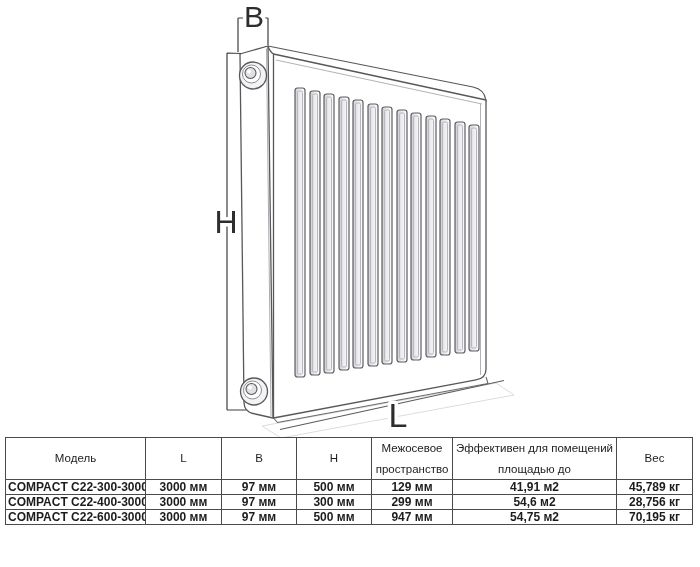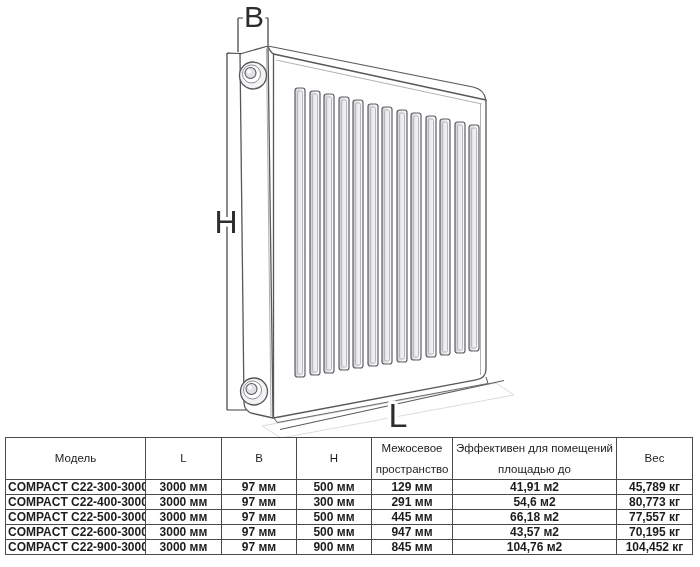--- a/index.html
+++ b/index.html
@@ -167,45 +167,27 @@
         <td>500 мм</td>
         <td>129 мм</td>
         <td>41,91 м2</td>
         <td>45,789 кг</td>
       </tr>
       <tr>
         <td>COMPACT C22-400-3000</td>
         <td>3000 мм</td>
         <td>97 мм</td>
         <td>300 мм</td>
-        <td>291 мм</td>
+        <td>299 мм</td>
         <td>54,6 м2</td>
-        <td>80,773 кг</td>
-      </tr>
-      <tr>
-        <td>COMPACT C22-500-3000</td>
-        <td>3000 мм</td>
-        <td>97 мм</td>
-        <td>500 мм</td>
-        <td>445 мм</td>
-        <td>66,18 м2</td>
-        <td>77,557 кг</td>
+        <td>28,756 кг</td>
       </tr>
       <tr>
         <td>COMPACT C22-600-3000</td>
         <td>3000 мм</td>
         <td>97 мм</td>
         <td>500 мм</td>
         <td>947 мм</td>
-        <td>43,57 м2</td>
+        <td>54,75 м2</td>
         <td>70,195 кг</td>
-      </tr>
-      <tr>
-        <td>COMPACT C22-900-3000</td>
-        <td>3000 мм</td>
-        <td>97 мм</td>
-        <td>900 мм</td>
-        <td>845 мм</td>
-        <td>104,76 м2</td>
-        <td>104,452 кг</td>
       </tr>
     </tbody>
 </table>
 
 </body></html>

